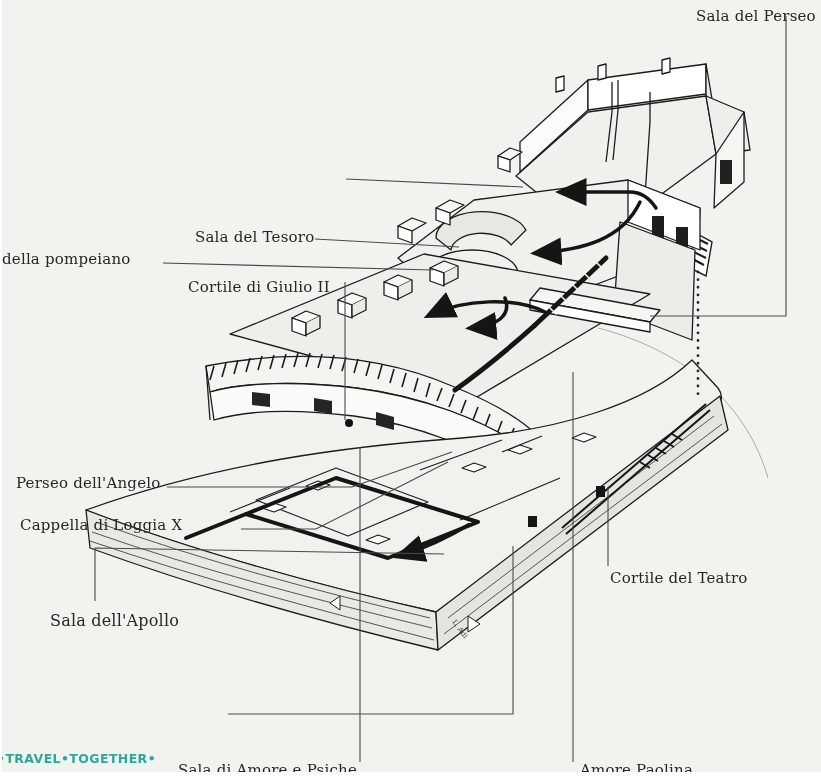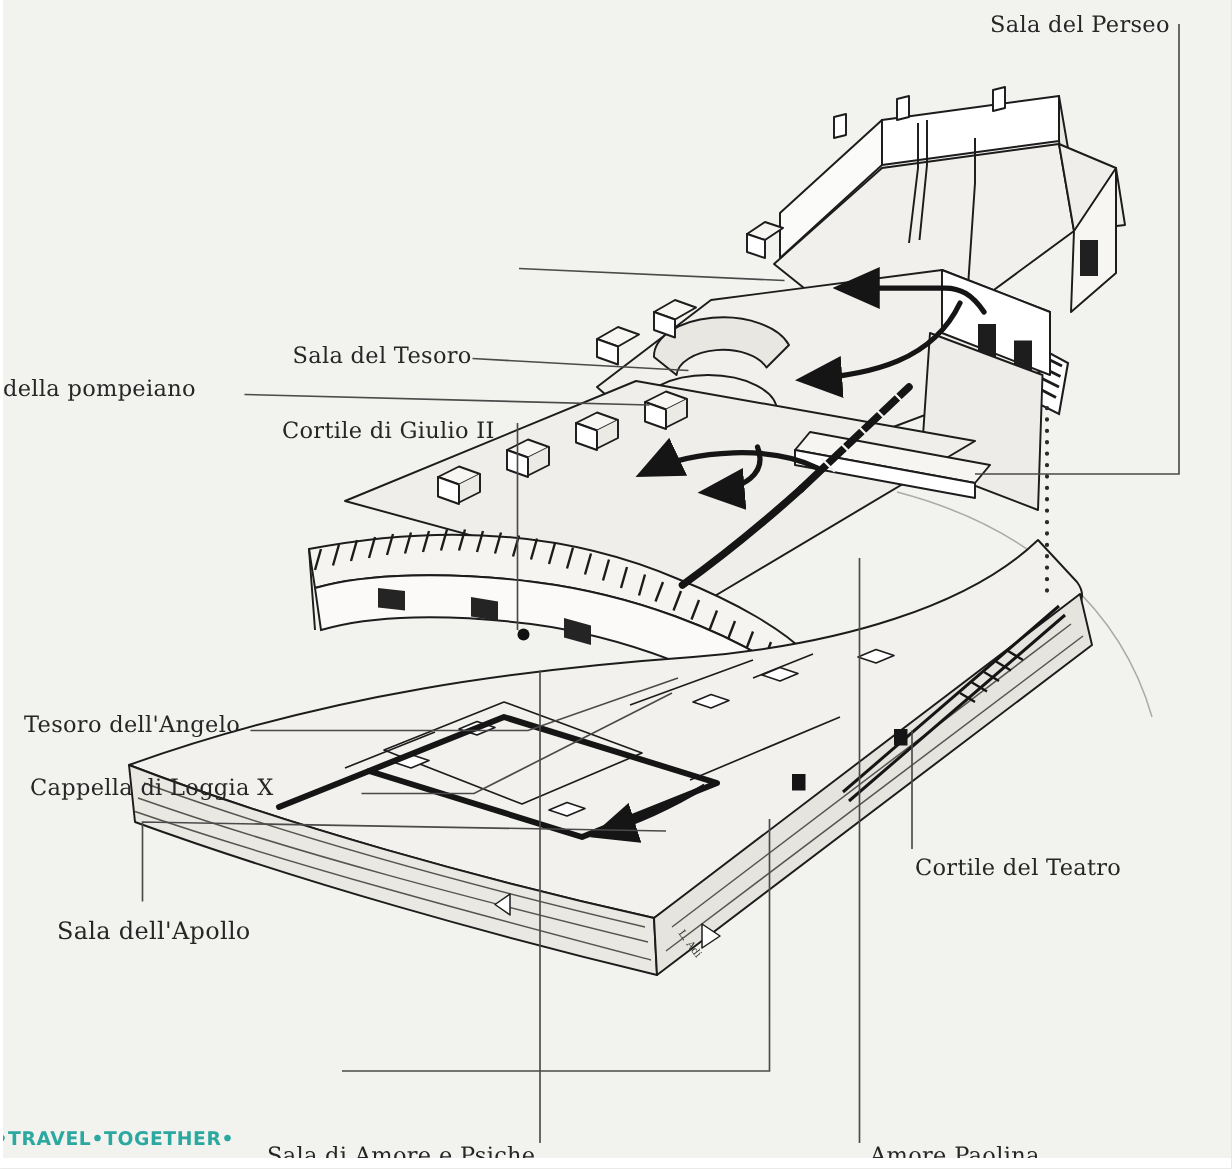--- a/index.html
+++ b/index.html
@@ -6,21 +6,21 @@
   .stage{
     position:relative;width:821px;height:779px;overflow:hidden;
     background:#f2f2ef;
     font-family:"DejaVu Serif","Liberation Serif",serif;
   }
   .stage svg{position:absolute;left:0;top:0;}
   .lbl{
     position:absolute;font-size:15px;color:#262626;line-height:17px;
     letter-spacing:.2px;white-space:nowrap;
   }
-  .lbl.big{font-size:16px;}
+  .lbl.big{font-size:16px;margin-left:12px;}
   .watermark{
     position:absolute;left:-3px;top:751px;
     font-family:"DejaVu Sans","Liberation Sans",sans-serif;
     font-size:12.5px;letter-spacing:.4px;color:#2BA89F;font-weight:bold;
   }
   .edge-left{position:absolute;left:0;top:0;width:2px;height:779px;background:#ffffff;}
   .edge-bottom{position:absolute;left:0;top:772px;width:821px;height:7px;background:#ffffff;}
 </style>
 </head>
 <body>
@@ -176,25 +176,25 @@
       <path d="M95,601 L95,548 L444,554"></path>
       <path d="M228,714 L513,714 L513,546"></path>
       <path d="M608,566 L608,487"></path>
       <path d="M360,762 L360,447"></path>
       <path d="M573,762 L573,372"></path>
     </g>
 
     <text x="452" y="622" font-size="7" fill="#3a3a3a" transform="rotate(54 452 622)" font-family="DejaVu Serif, serif">L. Adi</text>
   </svg>
 
-  <div class="lbl" style="left:660px;top:8px">Sala del Perseo</div>
+  <div class="lbl" style="left:696px;top:8px">Sala del Perseo</div>
   <div class="lbl" style="left:195px;top:229px">Sala del Tesoro</div>
   <div class="lbl" style="left:2px;top:251px">della pompeiano</div>
   <div class="lbl" style="left:188px;top:279px">Cortile di Giulio II</div>
-  <div class="lbl" style="left:16px;top:475px">Tesoro dell'Angelo</div>
+  <div class="lbl" style="left:16px;top:475px">Perseo dell'Angelo</div>
   <div class="lbl" style="left:20px;top:517px">Cappella di Loggia X</div>
   <div class="lbl big" style="left:38px;top:612px">Sala dell'Apollo</div>
   <div class="lbl" style="left:610px;top:570px">Cortile del Teatro</div>
   <div class="lbl" style="left:178px;top:762px">Sala di Amore e Psiche</div>
   <div class="lbl" style="left:580px;top:762px">Amore Paolina</div>
 
   <div class="watermark">•TRAVEL•TOGETHER•</div>
 
   <div class="edge-left"></div>
   <div class="edge-bottom"></div>

